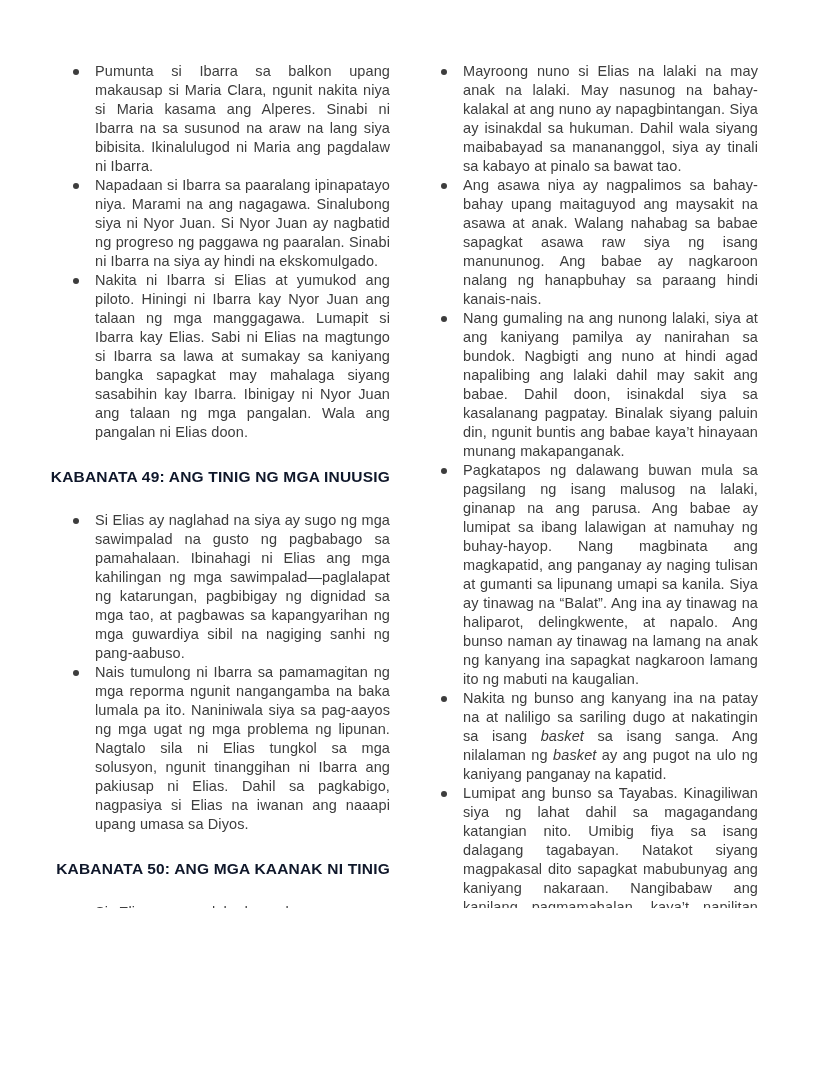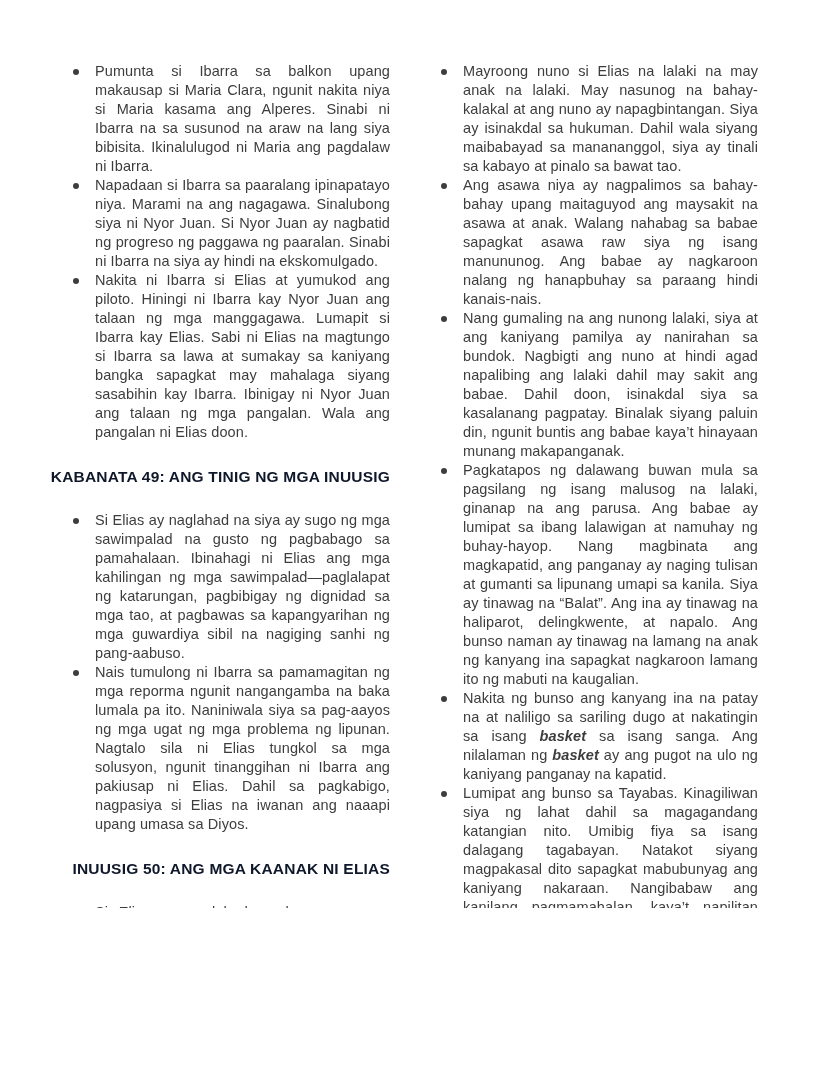--- a/index.html
+++ b/index.html
@@ -51,38 +51,38 @@
   }
   .bullet-dot {
     position: absolute;
     left: -22px;
     top: 6.5px;
     width: 6px;
     height: 6px;
     border-radius: 50%;
     background: #3d3d3d;
   }
-  .italic { font-style: italic; font-weight: bold; }
+  .italic { font-style: italic; }
 </style>
 </head>
 <body>
 
 <div class="page">
   <div class="column column-left">
       <ul class="bullet-list">
         <li class="list-item"><span class="bullet-dot"></span><span class="li-text"><span>Pumunta si Ibarra sa balkon upang makausap si Maria Clara, ngunit nakita niya si Maria kasama ang Alperes. Sinabi ni Ibarra na sa susunod na araw na lang siya bibisita. Ikinalulugod ni Maria ang pagdalaw ni Ibarra.</span></span></li>
         <li class="list-item"><span class="bullet-dot"></span><span class="li-text"><span>Napadaan si Ibarra sa paaralang ipinapatayo niya. Marami na ang nagagawa. Sinalubong siya ni Nyor Juan. Si Nyor Juan ay nagbatid ng progreso ng paggawa ng paaralan. Sinabi ni Ibarra na siya ay hindi na ekskomulgado.</span></span></li>
         <li class="list-item"><span class="bullet-dot"></span><span class="li-text"><span>Nakita ni Ibarra si Elias at yumukod ang piloto. Hiningi ni Ibarra kay Nyor Juan ang talaan ng mga manggagawa. Lumapit si Ibarra kay Elias. Sabi ni Elias na magtungo si Ibarra sa lawa at sumakay sa kaniyang bangka sapagkat may mahalaga siyang sasabihin kay Ibarra. Ibinigay ni Nyor Juan ang talaan ng mga pangalan. Wala ang pangalan ni Elias doon.</span></span></li>
       </ul>
       <h2 class="chapter-heading">KABANATA 49: ANG TINIG NG MGA INUUSIG</h2>
       <ul class="bullet-list">
         <li class="list-item"><span class="bullet-dot"></span><span class="li-text"><span>Si Elias ay naglahad na siya ay sugo ng mga sawimpalad na gusto ng pagbabago sa pamahalaan. Ibinahagi ni Elias ang mga kahilingan ng mga sawimpalad—paglalapat ng katarungan, pagbibigay ng dignidad sa mga tao, at pagbawas sa kapangyarihan ng mga guwardiya sibil na nagiging sanhi ng pang-aabuso.</span></span></li>
         <li class="list-item"><span class="bullet-dot"></span><span class="li-text"><span>Nais tumulong ni Ibarra sa pamamagitan ng mga reporma ngunit nangangamba na baka lumala pa ito. Naniniwala siya sa pag-aayos ng mga ugat ng mga problema ng lipunan. Nagtalo sila ni Elias tungkol sa mga solusyon, ngunit tinanggihan ni Ibarra ang pakiusap ni Elias. Dahil sa pagkabigo, nagpasiya si Elias na iwanan ang naaapi upang umasa sa Diyos.</span></span></li>
       </ul>
-      <h2 class="chapter-heading">INUUSIG 50: ANG MGA KAANAK NI ELIAS</h2>
+      <h2 class="chapter-heading">KABANATA 50: ANG MGA KAANAK NI TINIG</h2>
       <ul class="bullet-list">
         <li class="list-item"><span class="bullet-dot"></span><span class="li-text"><span>Si Elias ay naglahad ng kasaysayan ng kaniyang pamilya.</span></span></li>
       </ul>
     </div>
   <div class="column column-right">
       <ul class="bullet-list">
         <li class="list-item"><span class="bullet-dot"></span><span class="li-text"><span>Mayroong nuno si Elias na lalaki na may anak na lalaki. May nasunog na bahay-kalakal at ang nuno ay napagbintangan. Siya ay isinakdal sa hukuman. Dahil wala siyang maibabayad sa manananggol, siya ay tinali sa kabayo at pinalo sa bawat tao.</span></span></li>
         <li class="list-item"><span class="bullet-dot"></span><span class="li-text"><span>Ang asawa niya ay nagpalimos sa bahay-bahay upang maitaguyod ang maysakit na asawa at anak. Walang nahabag sa babae sapagkat asawa raw siya ng isang manununog. Ang babae ay nagkaroon nalang ng hanapbuhay sa paraang hindi kanais-nais.</span></span></li>
         <li class="list-item"><span class="bullet-dot"></span><span class="li-text"><span>Nang gumaling na ang nunong lalaki, siya at ang kaniyang pamilya ay nanirahan sa bundok. Nagbigti ang nuno at hindi agad napalibing ang lalaki dahil may sakit ang babae. Dahil doon, isinakdal siya sa kasalanang pagpatay. Binalak siyang paluin din, ngunit buntis ang babae kaya’t hinayaan munang makapanganak.</span></span></li>
         <li class="list-item"><span class="bullet-dot"></span><span class="li-text"><span>Pagkatapos ng dalawang buwan mula sa pagsilang ng isang malusog na lalaki, ginanap na ang parusa. Ang babae ay lumipat sa ibang lalawigan at namuhay ng buhay-hayop. Nang magbinata ang magkapatid, ang panganay ay naging tulisan at gumanti sa lipunang umapi sa kanila. Siya ay tinawag na “Balat”. Ang ina ay tinawag na haliparot, delingkwente, at napalo. Ang bunso naman ay tinawag na lamang na anak ng kanyang ina sapagkat nagkaroon lamang ito ng mabuti na kaugalian.</span></span></li>

